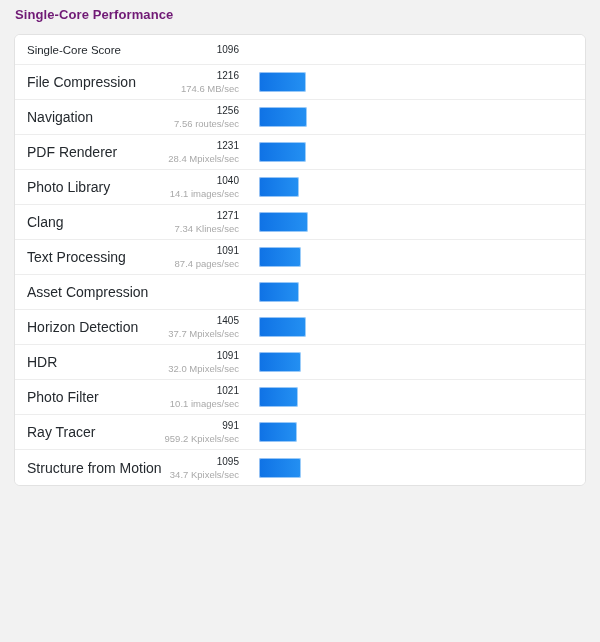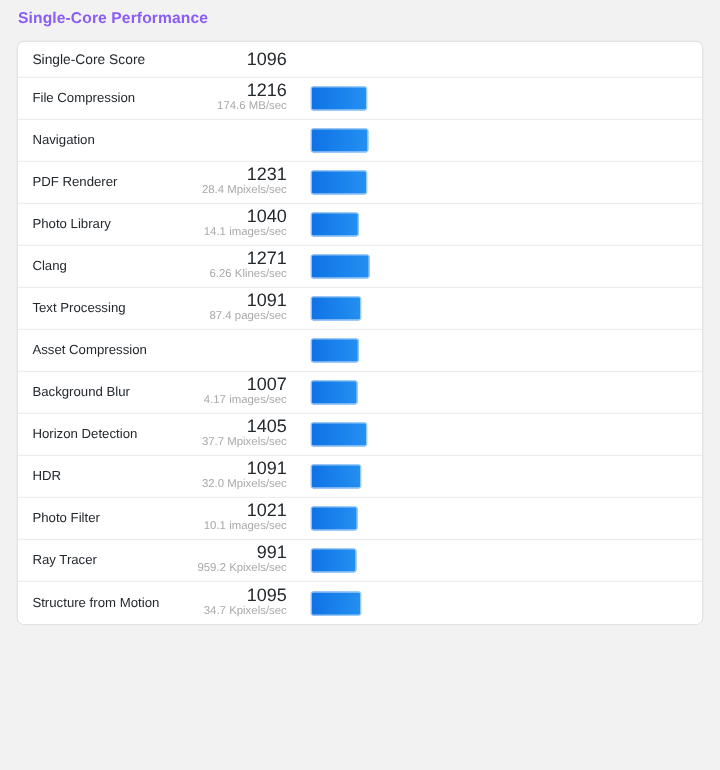--- a/index.html
+++ b/index.html
@@ -19,21 +19,21 @@
     height: 642px;
     position: relative;
     box-sizing: border-box;
   }
   .page-title {
     position: absolute;
     left: 15px;
     top: 7px;
     font-size: 13px;
     font-weight: bold;
-    color: #8b5cf6;
+    color: #701a75;
     letter-spacing: 0.1px;
   }
   .card {
     position: absolute;
     left: 14px;
     top: 34px;
     width: 572px;
     background: #ffffff;
     border: 1px solid #e2e2e2;
     border-radius: 6px;
@@ -51,21 +51,21 @@
     border-bottom: none;
   }
   .row.summary {
     height: 30px;
   }
   .row-label {
     position: absolute;
     left: 12px;
     top: 50%;
     transform: translateY(-50%);
-    font-size: 11px;
+    font-size: 14px;
     color: #24292e;
     white-space: nowrap;
   }
   .row.summary .row-label {
     font-size: 11.5px;
   }
   .row-metrics {
     position: absolute;
     right: auto;
     left: 0;
@@ -74,21 +74,21 @@
     height: 100%;
     display: flex;
     flex-direction: column;
     align-items: flex-end;
     justify-content: center;
     padding-right: 0;
     box-sizing: border-box;
     pointer-events: none;
   }
   .row-score {
-    font-size: 15px;
+    font-size: 10px;
     color: #24292e;
     line-height: 14px;
     font-weight: normal;
     text-align: right;
   }
   .row-rate {
     font-size: 9.5px;
     color: #a9a9a9;
     line-height: 12px;
     text-align: left;
@@ -133,20 +133,24 @@
           <div class="row-metrics">
             <div class="row-score">1216</div>
             <div class="row-rate">174.6 MB/sec</div>
           </div>
           <div class="bar-track">
             <div class="bar-fill" style="width: 47px;"></div>
           </div>
         </div>
         <div class="row">
           <div class="row-label">Navigation</div>
+          <div class="row-metrics">
+            <div class="row-score">1256</div>
+            <div class="row-rate">7.56 routes/sec</div>
+          </div>
           <div class="bar-track">
             <div class="bar-fill" style="width: 48px;"></div>
           </div>
         </div>
         <div class="row">
           <div class="row-label">PDF Renderer</div>
           <div class="row-metrics">
             <div class="row-score">1231</div>
             <div class="row-rate">28.4 Mpixels/sec</div>
           </div>
@@ -161,21 +165,21 @@
             <div class="row-rate">14.1 images/sec</div>
           </div>
           <div class="bar-track">
             <div class="bar-fill" style="width: 40px;"></div>
           </div>
         </div>
         <div class="row">
           <div class="row-label">Clang</div>
           <div class="row-metrics">
             <div class="row-score">1271</div>
-            <div class="row-rate">6.26 Klines/sec</div>
+            <div class="row-rate">7.34 Klines/sec</div>
           </div>
           <div class="bar-track">
             <div class="bar-fill" style="width: 49px;"></div>
           </div>
         </div>
         <div class="row">
           <div class="row-label">Text Processing</div>
           <div class="row-metrics">
             <div class="row-score">1091</div>
             <div class="row-rate">87.4 pages/sec</div>
@@ -184,30 +188,20 @@
             <div class="bar-fill" style="width: 42px;"></div>
           </div>
         </div>
         <div class="row">
           <div class="row-label">Asset Compression</div>
           <div class="bar-track">
             <div class="bar-fill" style="width: 40px;"></div>
           </div>
         </div>
         <div class="row">
-          <div class="row-label">Background Blur</div>
-          <div class="row-metrics">
-            <div class="row-score">1007</div>
-            <div class="row-rate">4.17 images/sec</div>
-          </div>
-          <div class="bar-track">
-            <div class="bar-fill" style="width: 39px;"></div>
-          </div>
-        </div>
-        <div class="row">
           <div class="row-label">Horizon Detection</div>
           <div class="row-metrics">
             <div class="row-score">1405</div>
             <div class="row-rate">37.7 Mpixels/sec</div>
           </div>
           <div class="bar-track">
             <div class="bar-fill" style="width: 47px;"></div>
           </div>
         </div>
         <div class="row">

